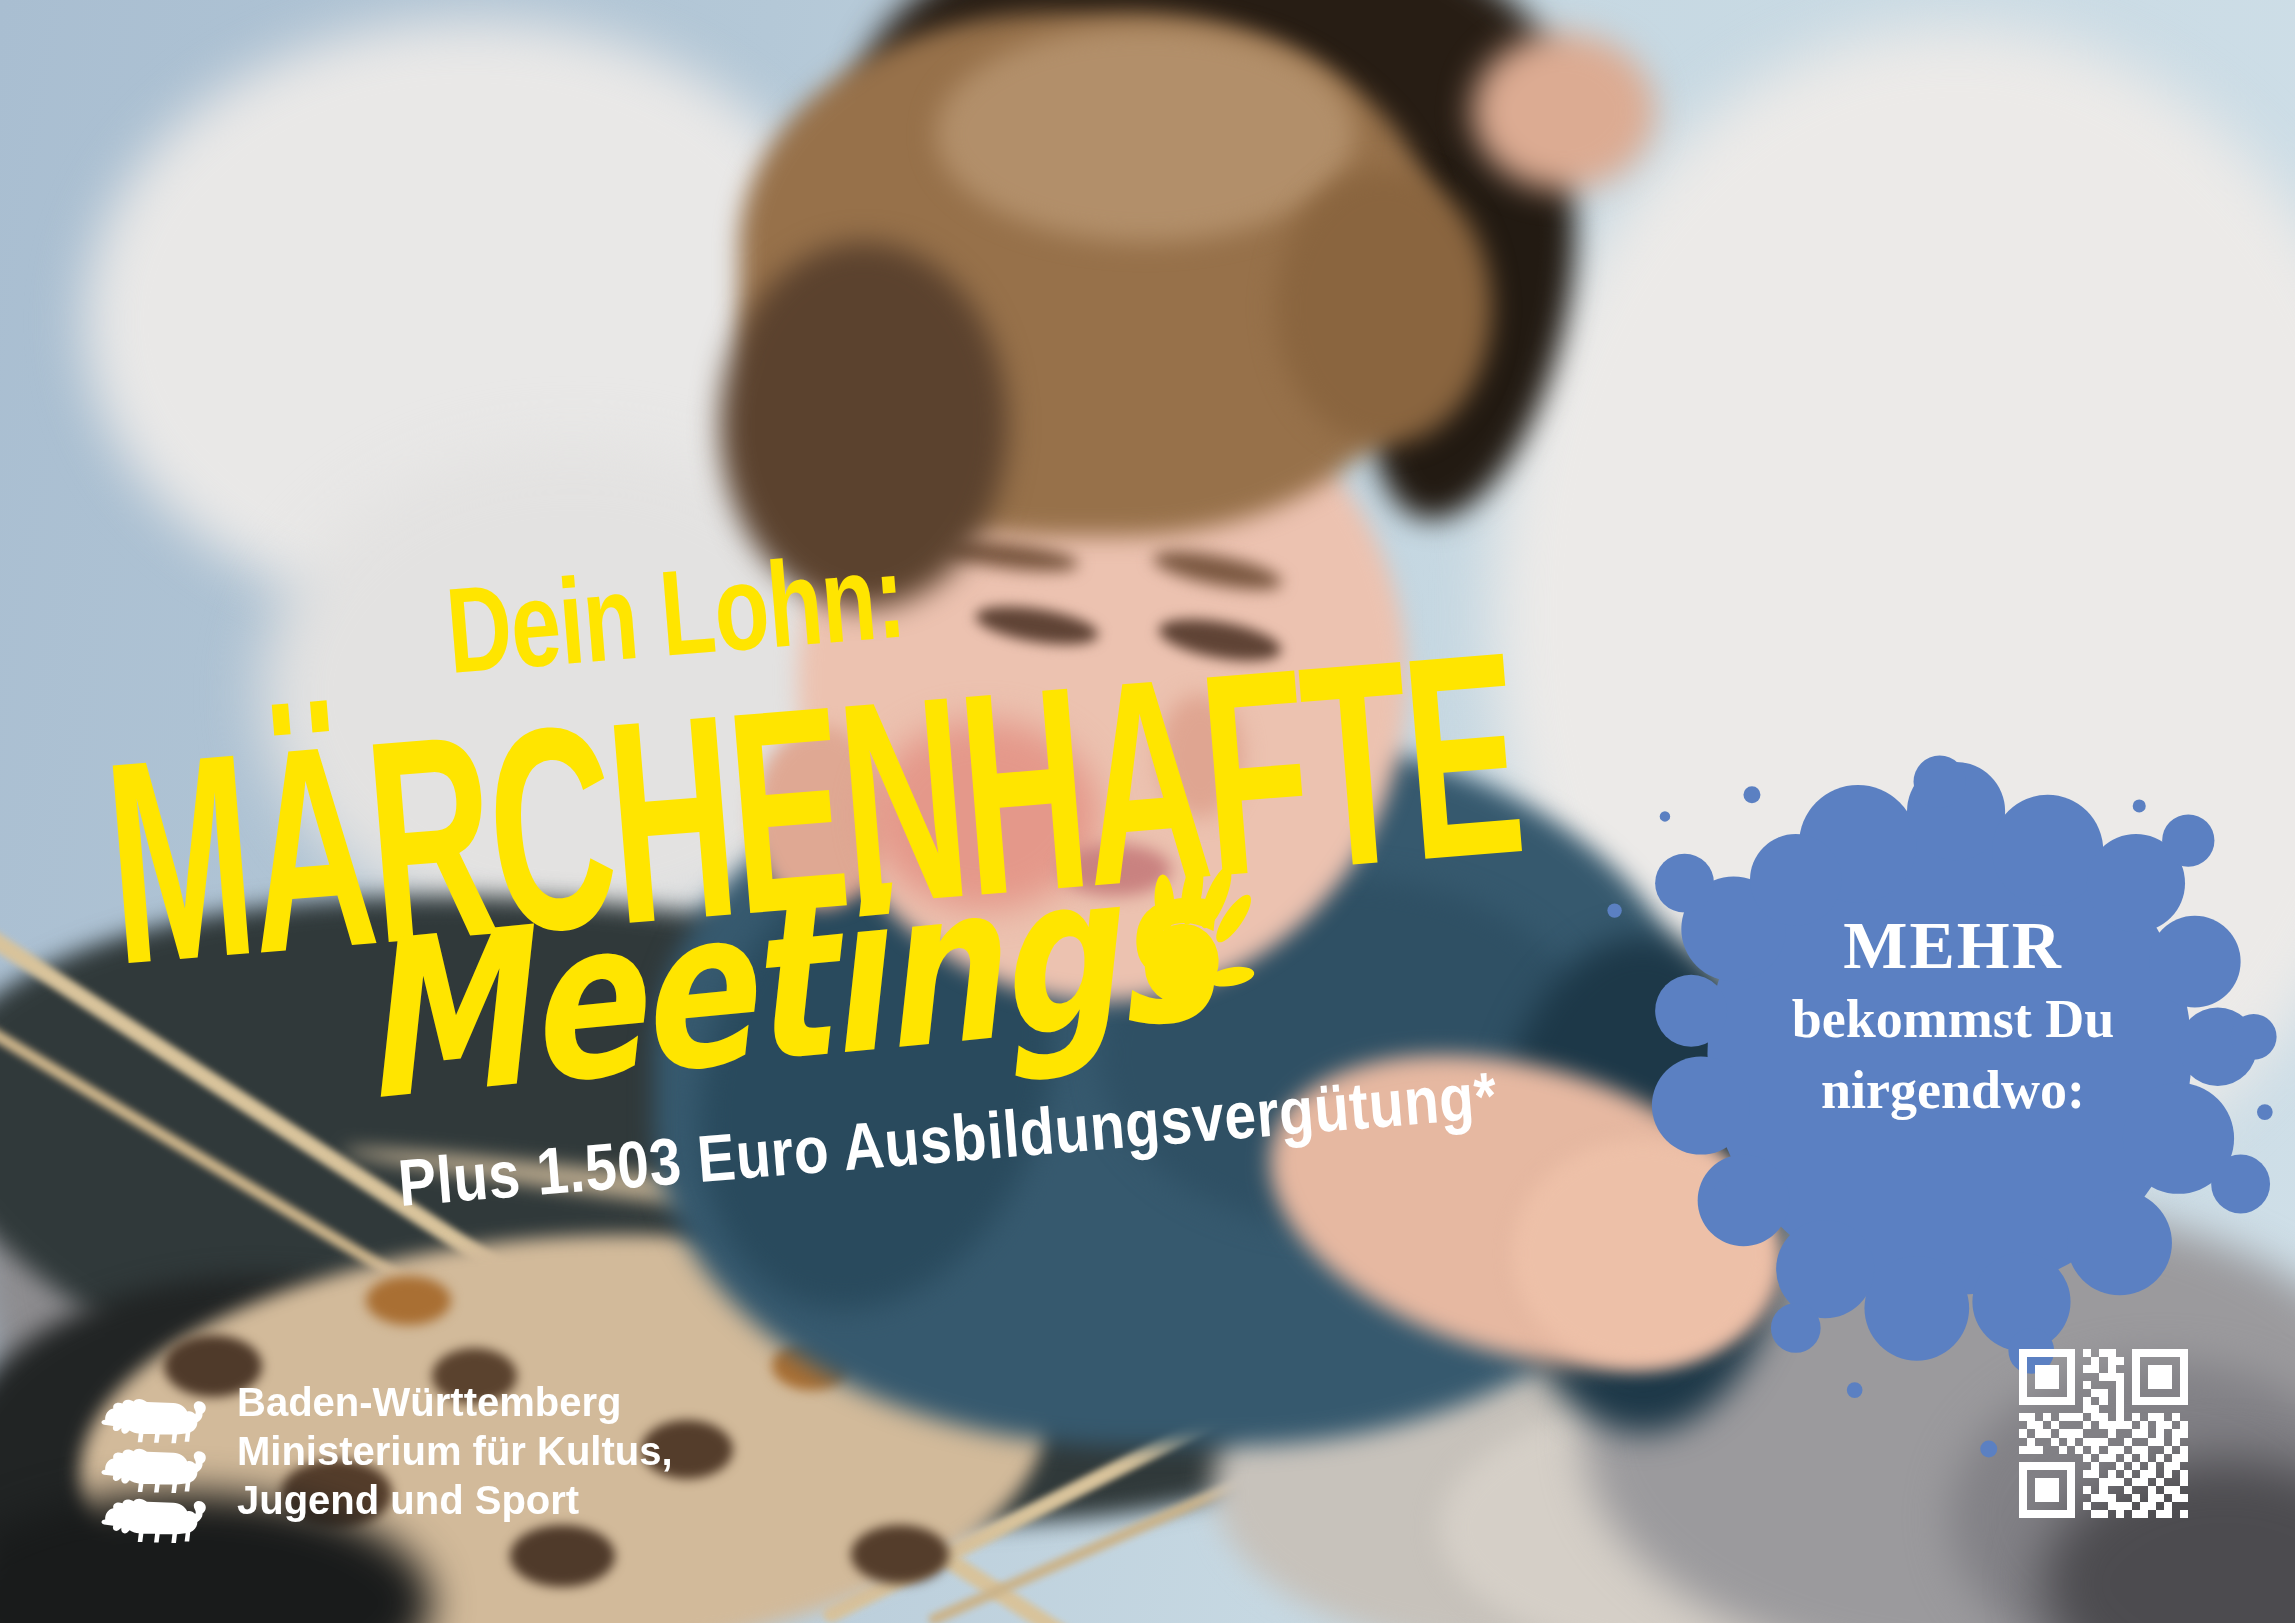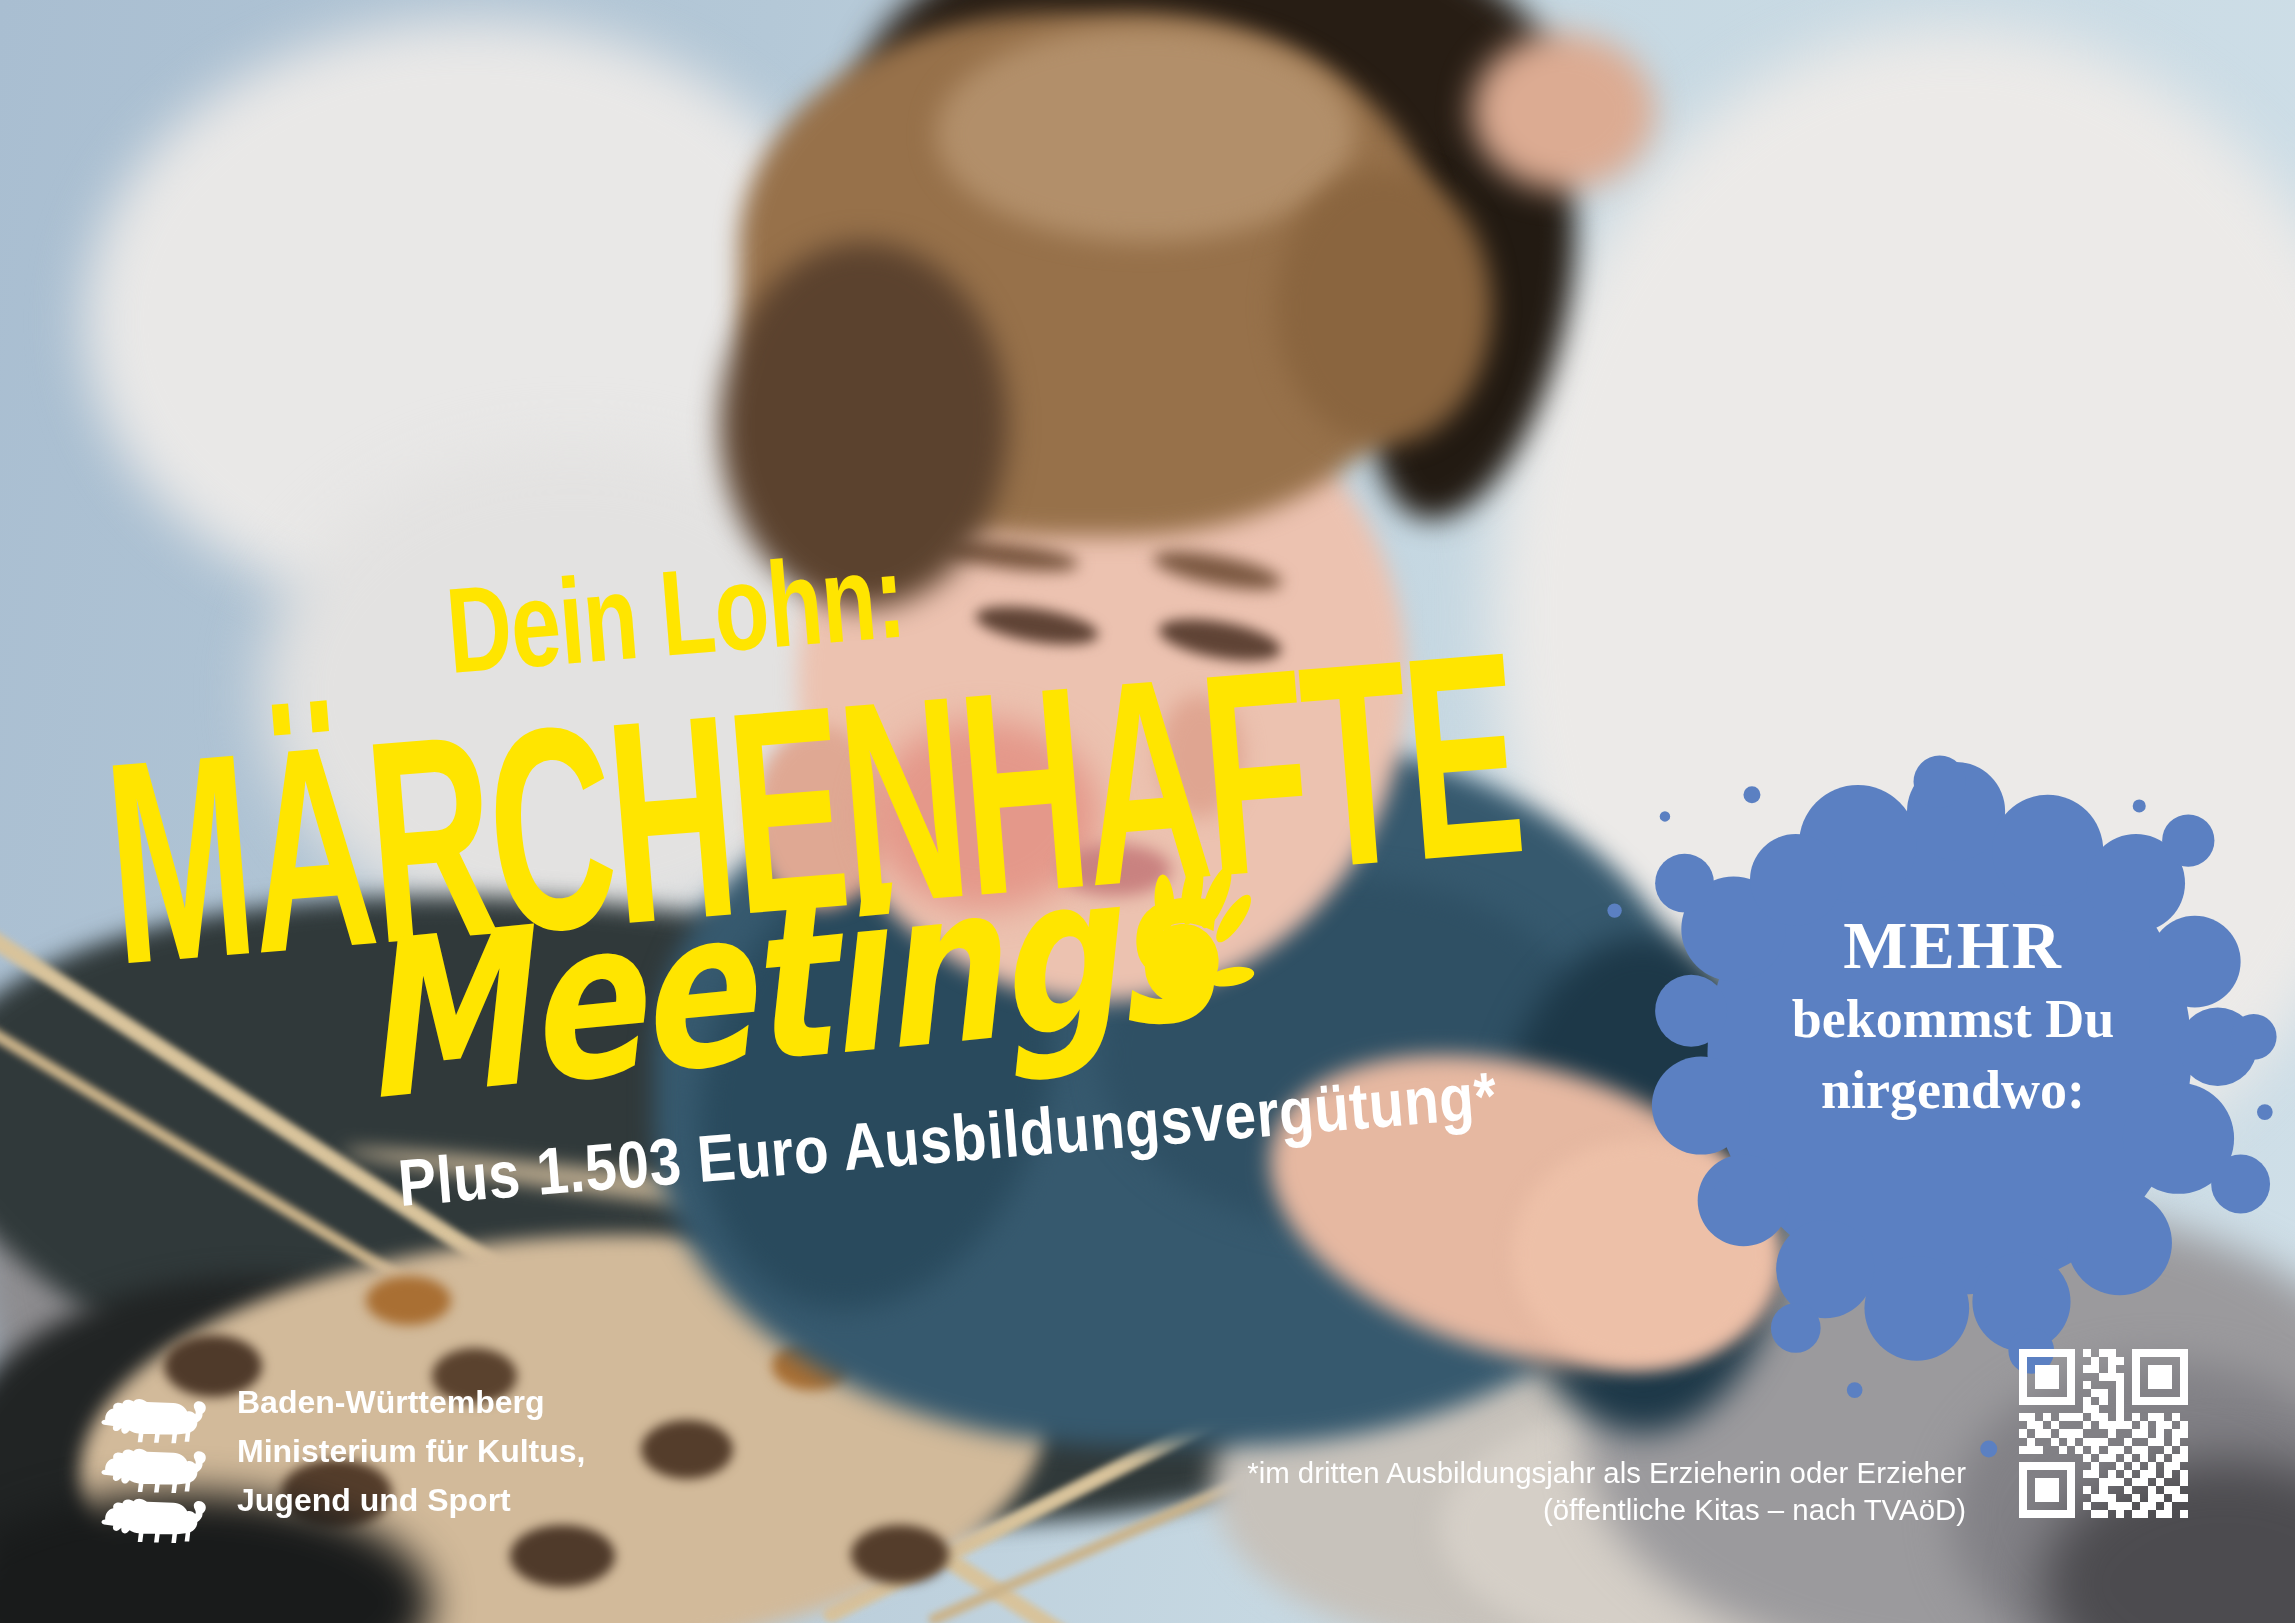--- a/index.html
+++ b/index.html
@@ -26,21 +26,21 @@
   .hand{position:absolute;left:1137px;top:840px;width:128px;height:196px;transform:rotate(18deg);}
   .splat-svg{position:absolute;inset:0;width:2295px;height:1623px;z-index:10;}
   .splat-line{position:absolute;left:1701px;width:504px;text-align:center;color:#fff;
     font-weight:bold;line-height:1;z-index:12;font-family:Liberation Serif, serif;}
   .mehr{top:911px;font-size:68px;letter-spacing:2px;}
   .bek{top:992px;font-size:54px;}
   .nir{top:1063px;font-size:54px;}
   .url{top:1160px;font-size:48px;color:#FFE500;letter-spacing:-0.7px;}
   .lions{position:absolute;left:98px;top:1382px;width:118px;height:171px;}
   .ministry{position:absolute;left:237px;top:1378px;color:#fff;font-weight:bold;
-    font-size:32px;line-height:49px;}
+    font-size:40px;line-height:49px;}
   .footnote{position:absolute;left:1112px;top:1454px;width:854px;text-align:right;
     color:#ffffff;font-size:29.4px;line-height:37px;}
   .qr{position:absolute;left:2019px;top:1349px;width:169px;height:169px;
     display:grid;grid-template-columns:repeat(21,1fr);grid-auto-rows:1fr;}
   .qr div.on{background:#ffffff;}
 </style>
 </head>
 <body>
 
 <div class="poster">
@@ -165,24 +165,20 @@
         <use href="#bw-lion" transform="translate(0,93) scale(0.95)"></use>
         <use href="#bw-lion" transform="translate(0,186) scale(0.95)"></use>
       </g>
     </svg>
     <div class="ministry">
       <div>Baden-Württemberg</div>
       <div>Ministerium für Kultus,</div>
       <div>Jugend und Sport</div>
     </div>
 
-    <div class="footnote">
-      <div>*im dritten Ausbildungsjahr als Erzieherin oder Erzieher</div>
-      <div>(öffentliche Kitas – nach TVAöD)</div>
-    </div>
 
     <div class="qr">
         <div class="on"></div>
         <div class="on"></div>
         <div class="on"></div>
         <div class="on"></div>
         <div class="on"></div>
         <div class="on"></div>
         <div class="on"></div>
         <div></div>

